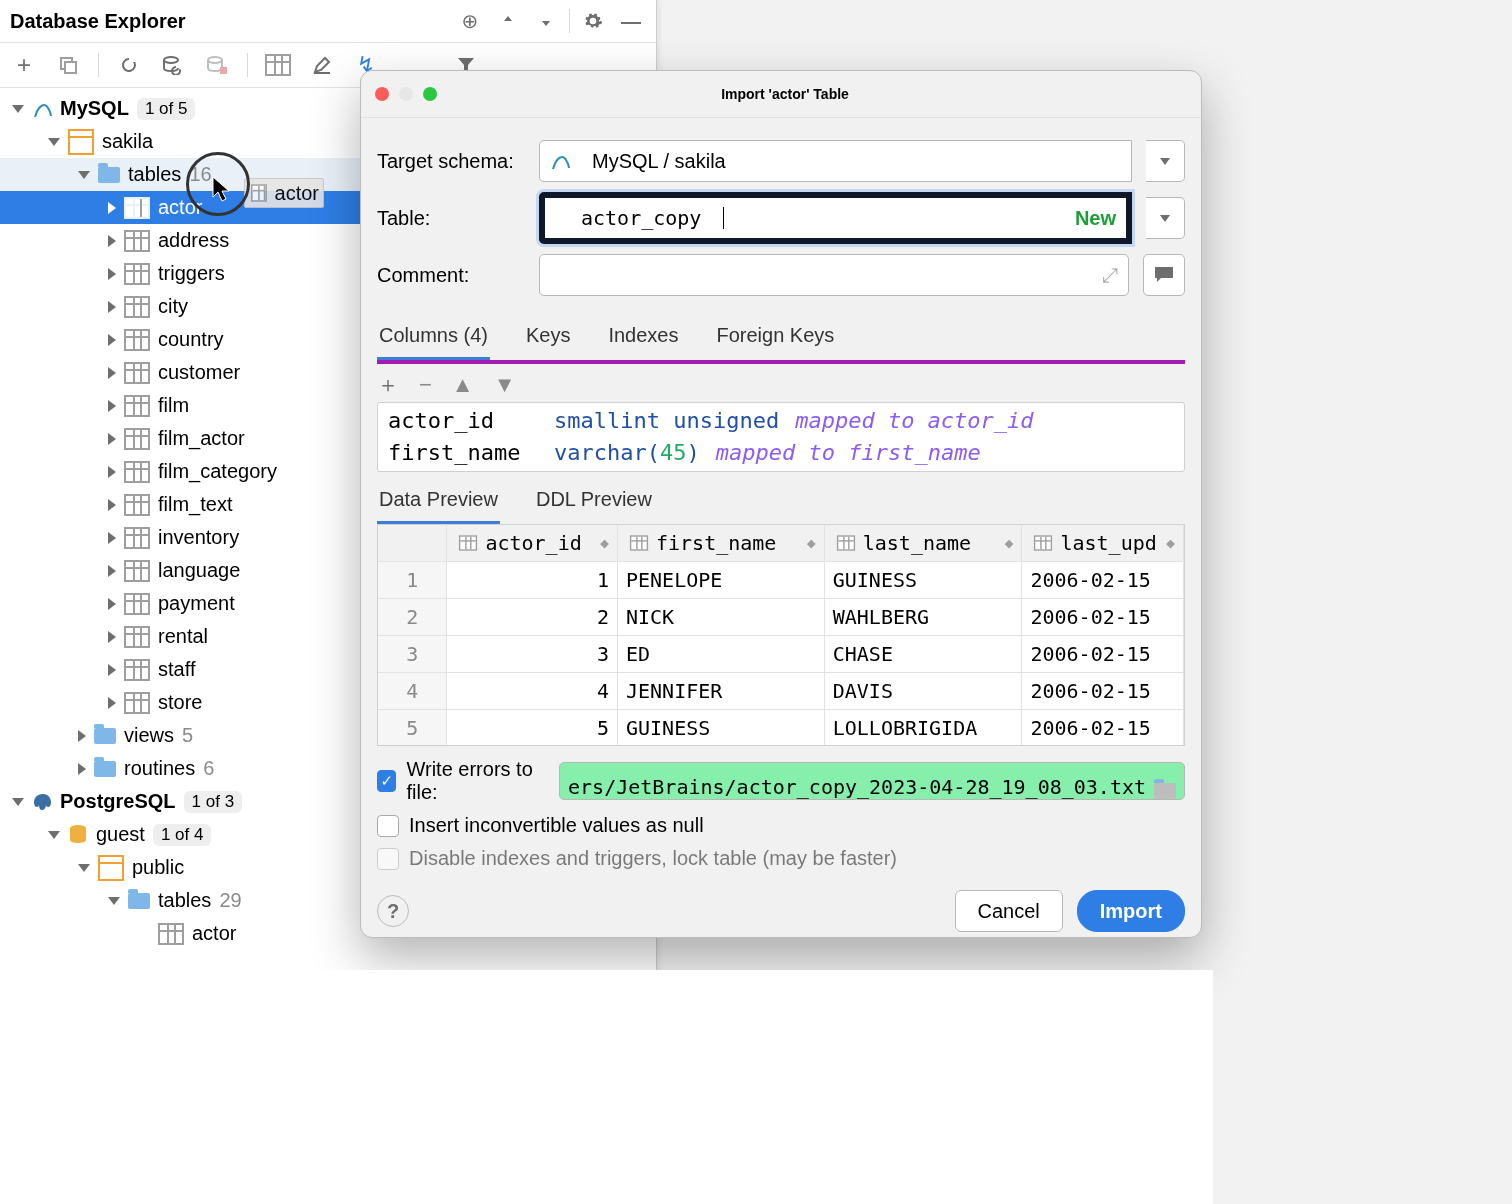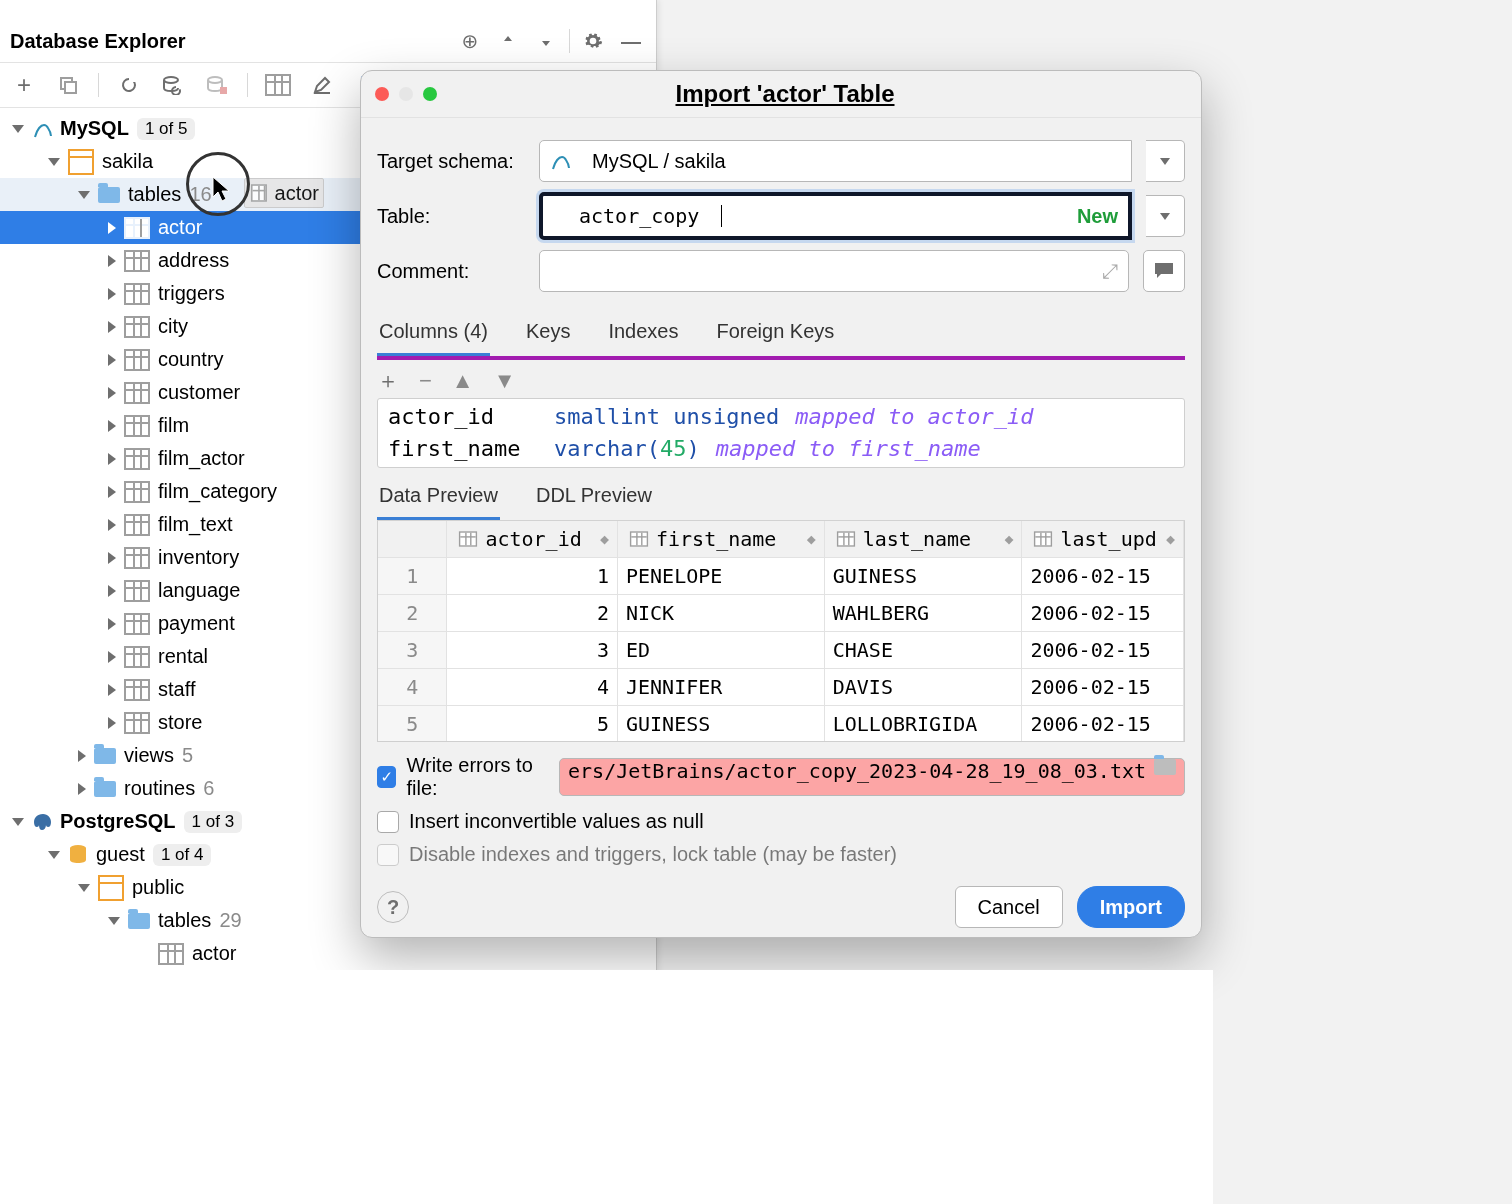--- a/index.html
+++ b/index.html
@@ -18,21 +18,21 @@
   .folder-ico:before{content:"";position:absolute;top:-4px;left:0;width:10px;height:4px;background:#7fb8e8;border-radius:2px 2px 0 0;}
   .schema-ico{display:inline-block;width:22px;height:22px;border:2px solid #f0a030;position:relative;}
   .schema-ico:before{content:"";position:absolute;top:5px;left:-2px;right:-2px;height:2px;background:#f0a030;}
   .db-ico{display:inline-block;width:20px;height:20px;position:relative;}
   .db-ico svg{display:block;}
   .pill{display:inline-block;background:#eee;border-radius:6px;padding:0 8px;font-size:17px;line-height:22px;}
   .muted{color:#8a8a8a;}
 
   
   .panel{position:absolute;left:0;top:0;width:656px;height:1204px;background:#fff;border-right:1px solid #cdcdcd;box-shadow:2px 0 6px rgba(0,0,0,.08);}
-  .panel-hdr{height:42px;border-bottom:1px solid #e3e3e3;display:flex;align-items:center;padding:0 10px;gap:8px;margin-top:20px;}
+  .panel-hdr{height:42px;border-bottom:1px solid #e3e3e3;display:flex;align-items:center;padding:0 10px;gap:8px;}
   .hdr-title{font-weight:600;flex:0 0 auto;}
   .hdr-sp{flex:1;}
   .hdr-btn{width:30px;height:30px;display:flex;align-items:center;justify-content:center;color:#6e6e6e;font-size:20px;cursor:pointer;}
   .tbar{height:44px;border-bottom:1px solid #e3e3e3;display:flex;align-items:center;padding:0 10px;gap:16px;}
   .tsep{width:1px;height:24px;background:#d8d8d8;}
   .tbtn{width:28px;height:28px;display:flex;align-items:center;justify-content:center;color:#6e6e6e;cursor:pointer;}
   .tree{padding-top:4px;}
   .trow{height:33px;display:flex;align-items:center;gap:8px;white-space:nowrap;}
   .trow.sel{background:#2f7ee6;color:#fff;}
   .trow.sel .table-ico{border-color:#e8f1fc;}
@@ -44,28 +44,28 @@
   .dragcircle{position:absolute;left:186px;top:152px;width:58px;height:58px;border:3px solid #333;border-radius:50%;pointer-events:none;}
   .cursor{position:absolute;left:212px;top:176px;pointer-events:none;}
 
   
   .dlg{position:absolute;left:360px;top:70px;width:840px;height:866px;background:#f1f1f1;border:1px solid #bcbcbc;border-radius:12px;box-shadow:0 20px 50px rgba(0,0,0,.30);}
   .dlg-titlebar{height:46px;display:flex;align-items:center;padding:0 14px;border-bottom:1px solid #e2e2e2;gap:10px;}
   .tldot{width:14px;height:14px;border-radius:50%;}
   .tldot.r{background:#fc5b57;}
   .tldot.y{background:#e6e6e6;}
   .tldot.g{background:#28c840;}
-  .dlg-title{flex:1;text-align:center;font-weight:700;font-size:24px;text-decoration:underline;}
+  .dlg-title{flex:1;text-align:center;font-weight:700;font-size:14px;}
   .dlg-body{padding:12px 16px 10px 16px;}
   .frow{display:flex;align-items:center;gap:14px;margin:10px 0;}
   .flabel{width:148px;}
   .combo{flex:1;display:flex;align-items:center;height:40px;background:#fff;border:1px solid #b7b7b7;border-radius:5px;padding:0 10px;gap:22px;}
   .dd{width:38px;height:40px;background:#fff;border:1px solid #b7b7b7;border-left:0;border-radius:0 5px 5px 0;display:flex;align-items:center;justify-content:center;}
   .combo.main{border-radius:5px 0 0 5px;}
-  .combo.focus{border:4px solid #0f172a;box-shadow:0 0 0 3px rgba(47,126,230,.22);padding-left:36px;}
+  .combo.focus{border:6px solid #0f172a;box-shadow:0 0 0 3px rgba(47,126,230,.22);padding-left:36px;}
   .new-tag{color:#1f9d3a;font-weight:600;margin-left:auto;}
   .sqbtn{width:40px;height:40px;background:#fff;border:1px solid #b7b7b7;border-radius:5px;display:flex;align-items:center;justify-content:center;color:#6e6e6e;}
   .tabs{display:flex;gap:34px;border-bottom:4px solid #a21caf;margin-top:22px;}
   .tab{padding:6px 2px 10px 2px;color:#333;cursor:pointer;}
   .tab.active{border-bottom:3px solid #3a7fd5;font-weight:500;}
   .colbar{display:flex;align-items:center;gap:20px;color:#8a8a8a;font-size:22px;margin:6px 0 2px 0;}
   .collist{background:#fff;border:1px solid #cfcfcf;border-radius:3px;max-height:74px;overflow:hidden;padding:2px 10px;}
   .collist .r{display:flex;gap:16px;white-space:nowrap;font-size:22px;line-height:32px;}
   .c-name{width:150px;}
   .c-type{color:#1f4fa8;}
@@ -79,21 +79,21 @@
   .w0{width:58px;justify-content:center;color:#8a8a8a;background:#f6f6f6;}
   .w1{width:170px;justify-content:flex-end;}
   .w2{width:210px;}
   .w3{width:200px;}
   .w4{width:160px;}
   .ghdr .w1{justify-content:flex-start;}
   .opts{margin-top:12px;display:flex;flex-direction:column;gap:10px;}
   .optrow{display:flex;align-items:center;gap:10px;}
   .cbx{width:20px;height:20px;border:1px solid #a9a9a9;border-radius:4px;background:#fff;display:flex;align-items:center;justify-content:center;color:#fff;font-size:15px;}
   .cbx.on{background:#2f7ee6;border-color:#2f7ee6;}
-  .filebox{flex:1;height:36px;background:#fca5a5;border:1px solid #b7b7b7;border-radius:5px;display:flex;align-items:flex-start;padding:0 8px;gap:8px;}
+  .filebox{flex:1;height:36px;background:#86efac;border:1px solid #b7b7b7;border-radius:5px;display:flex;align-items:flex-end;padding:0 8px;gap:8px;}
   .dlg-foot{display:flex;align-items:center;padding:10px 16px 14px 16px;}
   .helpbtn{width:30px;height:30px;border:1px solid #bdbdbd;border-radius:50%;display:flex;align-items:center;justify-content:center;color:#6e6e6e;font-weight:700;}
   .btn{height:40px;padding:0 22px;border-radius:6px;border:1px solid #b7b7b7;background:#fff;display:flex;align-items:center;cursor:pointer;}
   .btn.primary{background:#2f7ee6;border-color:#2f7ee6;color:#fff;font-weight:600;border-radius:20px;}
   .cutoff{position:absolute;left:0;top:970px;right:299px;bottom:0;background:#fff;}
 </style>
 </head>
 <body>
 
 <div class="panel">

